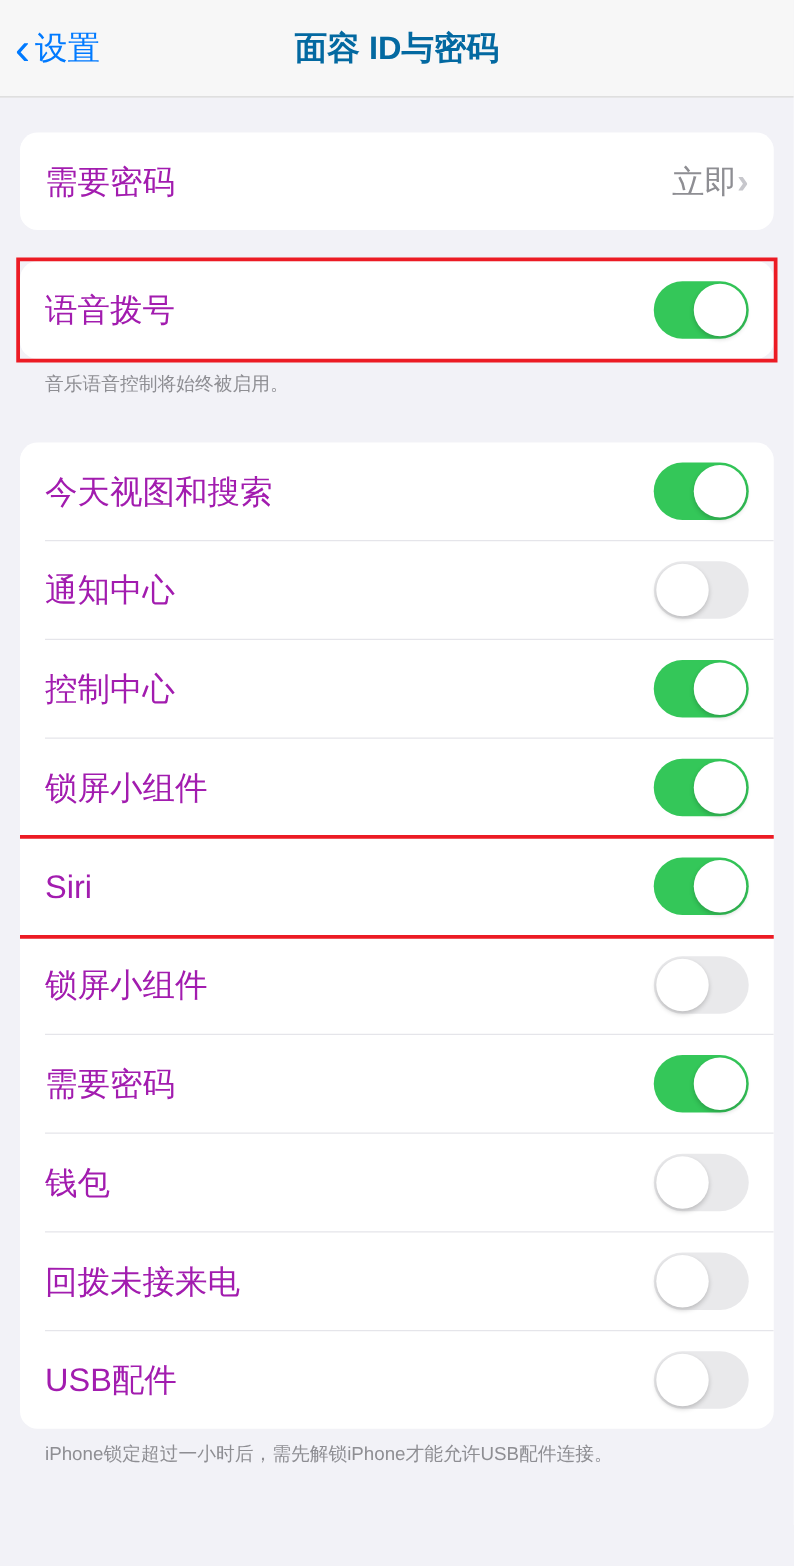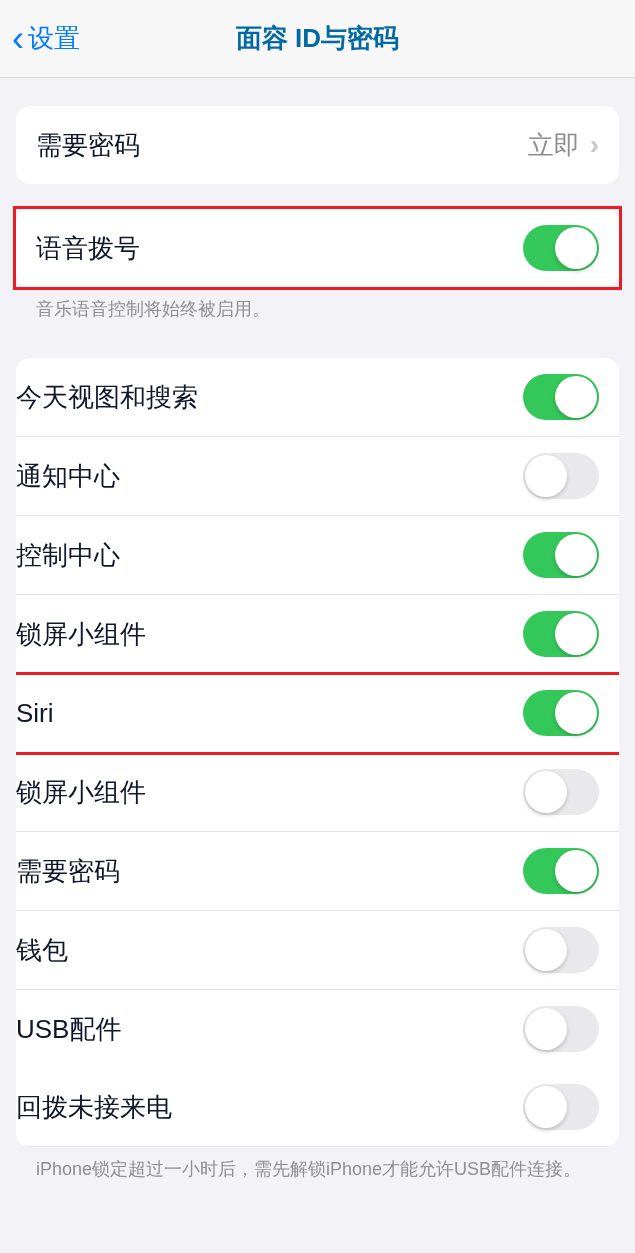--- a/index.html
+++ b/index.html
@@ -53,27 +53,26 @@
     .section:first-child {
       margin-top: 28px;
     }
     .card {
       background-color: #fff;
       border-radius: 14px;
       overflow: hidden;
     }
     .row-label {
       font-size: 26px;
-      color: #0f172a;
+      color: #a21caf;
       font-weight: 400;
     }
     .row-right {
       display: flex;
       align-items: center;
-      gap: 10px;
     }
     .row-value {
       font-size: 26px;
       color: #8e8e93;
     }
     .chevron-right {
       color: #c7c7cc;
       font-size: 28px;
       font-weight: 600;
     }
@@ -99,21 +98,21 @@
       top: 2px;
       box-shadow: 0 2px 4px rgba(0,0,0,0.2);
     }
     .toggle.on .toggle-knob {
       right: 2px;
     }
     .toggle.off .toggle-knob {
       left: 2px;
     }
     .footer-text {
-      font-size: 18px;
+      font-size: 15px;
       color: #8e8e93;
       padding: 10px 20px 0 20px;
       line-height: 1.4;
     }
     .section-header {
       font-size: 21px;
       color: #8e8e93;
       padding: 0 20px 10px 20px;
     }
     .highlight-wrap {
@@ -128,20 +127,21 @@
       border: 3px solid #ec1b24;
       pointer-events: none;
       z-index: 10;
     }
     .row-inner {
       display: flex;
       align-items: center;
       justify-content: space-between;
       padding: 16px 20px 16px 0;
       min-height: 78px;
+      margin-left: 20px;
     }
     .row-inner.with-border {
       border-bottom: 1px solid #e5e5ea;
     }
     .card .row-full {
       display: flex;
       align-items: center;
       justify-content: space-between;
       padding: 16px 20px;
       min-height: 78px;
@@ -248,32 +248,32 @@
         </div>
         <div style="position: relative;">
           <div class="row-inner with-border">
             <span class="row-label">钱包</span>
             <div class="toggle off">
               <div class="toggle-knob"></div>
             </div>
           </div>
         </div>
         <div style="position: relative;">
+          <div class="row-inner with-border">
+            <span class="row-label">回拨未接来电</span>
+            <div class="toggle off">
+              <div class="toggle-knob"></div>
+            </div>
+          </div>
+        </div>
+        <div style="position: relative;">
           <div class="row-inner">
             <span class="row-label">USB配件</span>
             <div class="toggle off">
               <div class="toggle-knob"></div>
             </div>
           </div>
         </div>
-        <div style="position: relative;">
-          <div class="row-inner with-border">
-            <span class="row-label">回拨未接来电</span>
-            <div class="toggle off">
-              <div class="toggle-knob"></div>
-            </div>
-          </div>
-        </div>
       </div>
     <div class="footer-text">iPhone锁定超过一小时后，需先解锁iPhone才能允许USB配件连接。</div>
   </div>
 
 </div>
 
 </body></html>

